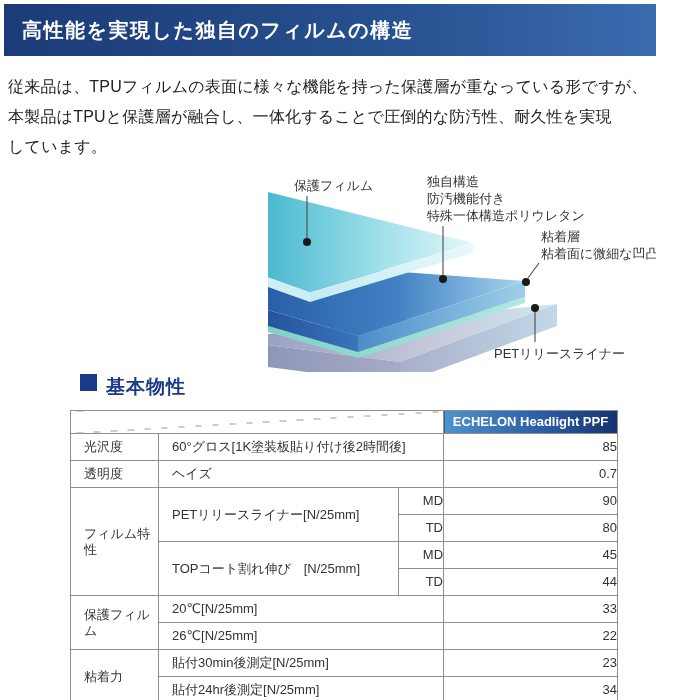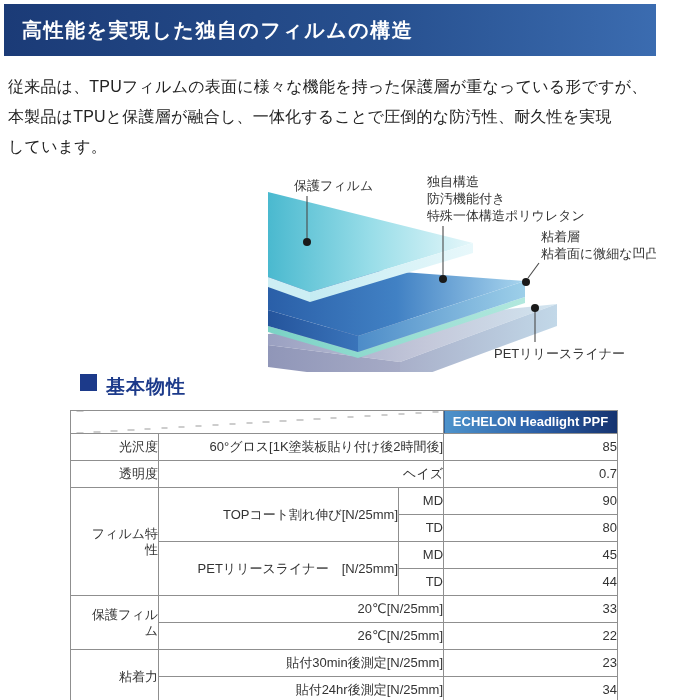--- a/index.html
+++ b/index.html
@@ -34,21 +34,21 @@
     position:absolute;left:80px;top:374px;display:flex;align-items:flex-start;
     color:#1c3a8a;font-size:19px;font-weight:bold;letter-spacing:1px;
   }
   .section-sq{width:17px;height:17px;background:#1c3a8a;margin-right:9px;flex:0 0 auto;}
   
   .props{
     position:absolute;left:70px;top:410px;
     border-collapse:collapse;table-layout:fixed;width:547px;
     font-size:13px;color:#333;
   }
-  .props td{border:1px solid #8f8f8f;padding:0 0 0 13px;height:26px;line-height:16px;text-align:right;}
+  .props td{border:1px solid #8f8f8f;padding:0 0 0 13px;height:26px;line-height:16px;}
   .props tr.hdr td{height:22px;}
   .props td.val,.props td.sub{text-align:right;padding:0;}
   .props td.diag{
     background:linear-gradient(to bottom right,
       transparent 49.6%, #9a9a9a 49.6%, #9a9a9a 50.45%, transparent 50.45%);
     padding:0;
   }
   .props td.prod{
     background:linear-gradient(90deg,#4e93cb 0%,#2a5ea6 55%,#16336f 100%);
     color:#ffffff;font-weight:bold;text-align:center;padding:0;font-size:13px;margin-top:37px;
@@ -176,30 +176,30 @@
       <td colspan="2">60°グロス[1K塗装板貼り付け後2時間後]</td>
       <td class="val">85</td>
     </tr>
     <tr>
       <td>透明度</td>
       <td colspan="2">ヘイズ</td>
       <td class="val">0.7</td>
     </tr>
     <tr>
       <td rowspan="4">フィルム特性</td>
-      <td rowspan="2">TOPコート割れ伸び[N/25mm]</td>
+      <td rowspan="2">PETリリースライナー[N/25mm]</td>
       <td class="sub">MD</td>
       <td class="val">90</td>
     </tr>
     <tr>
       <td class="sub">TD</td>
       <td class="val">80</td>
     </tr>
     <tr>
-      <td rowspan="2">PETリリースライナー　[N/25mm]</td>
+      <td rowspan="2">TOPコート割れ伸び　[N/25mm]</td>
       <td class="sub">MD</td>
       <td class="val">45</td>
     </tr>
     <tr>
       <td class="sub">TD</td>
       <td class="val">44</td>
     </tr>
     <tr>
       <td rowspan="2">保護フィルム</td>
       <td colspan="2">20℃[N/25mm]</td>

